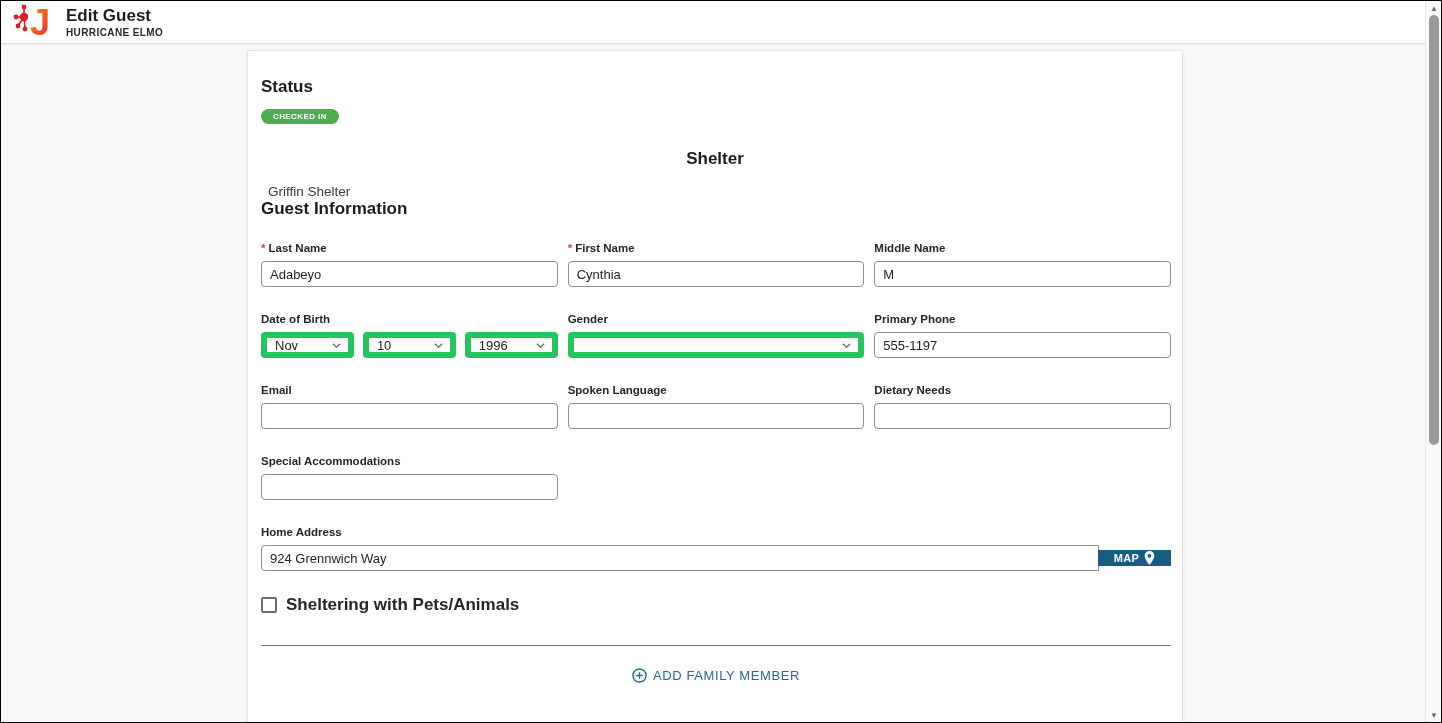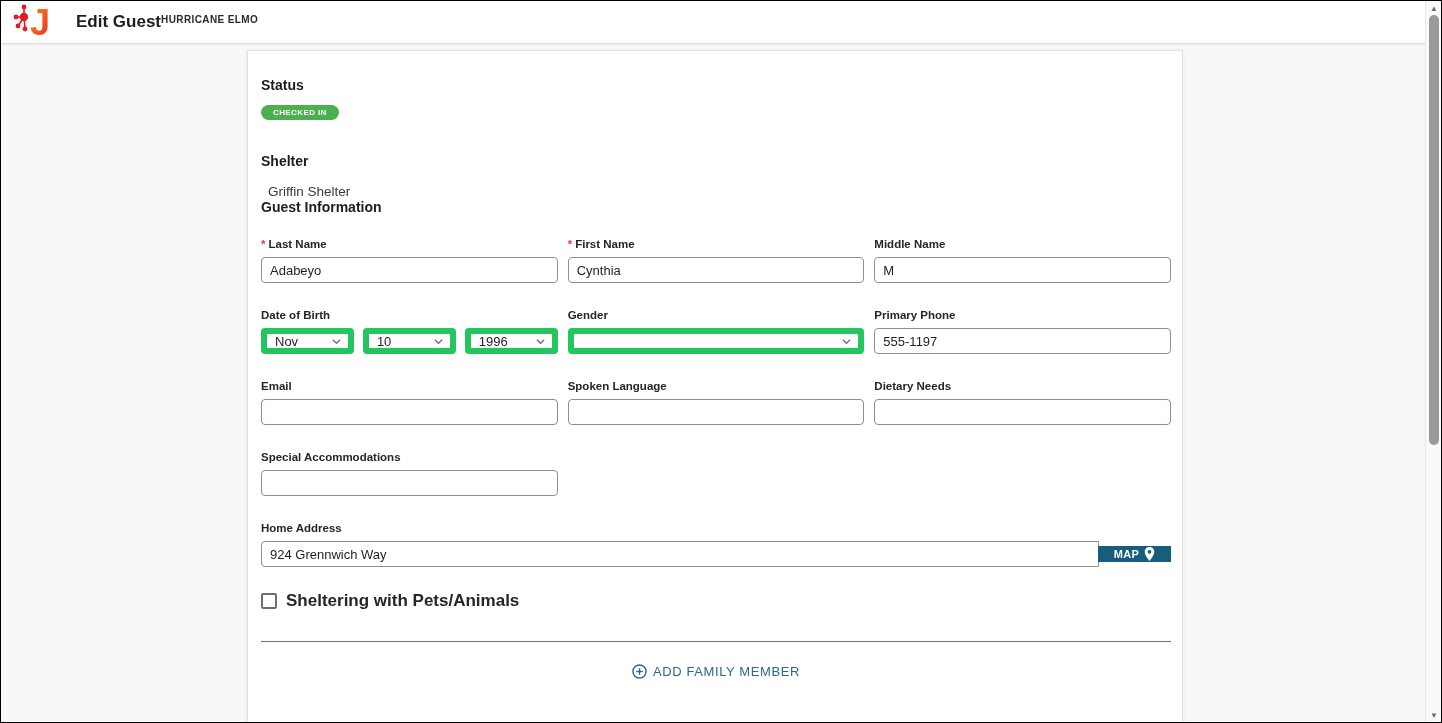--- a/index.html
+++ b/index.html
@@ -13,21 +13,21 @@
   .frame { position:absolute; inset:0; border:1px solid #000; pointer-events:none; z-index:1000; }
 
   
   .header {
     position:absolute; top:0; left:0; right:17px; height:44px;
     background:#fff; border-bottom:1px solid #dedede;
     box-shadow:0 1px 2px rgba(0,0,0,.05);
     display:flex; align-items:center; z-index:20;
   }
   .logo { width:44px; height:40px; margin-left:12px; flex:0 0 auto; }
-  .titleblock { margin-left:20px; display:flex; flex-direction:row; }
+  .titleblock { margin-left:10px; display:flex; flex-direction:column; }
   .page-title { font-size:17px; font-weight:bold; color:#1e1e1e; line-height:19px; }
   .page-subtitle { font-size:10px; font-weight:bold; color:#2a2a2a; letter-spacing:.4px; margin-top:2px; }
 
   
   .scrollbar {
     position:absolute; top:1px; right:1px; width:16px; height:721px;
     background:#fafafa; border-left:1px solid #e8e8e8; z-index:30;
   }
   .scroll-arrow { position:absolute; left:0; width:16px; height:14px; display:flex; align-items:center; justify-content:center; color:#6d6d6d; font-size:8px; }
   .scroll-arrow.up { top:0; }
@@ -35,23 +35,23 @@
   .scroll-thumb { position:absolute; top:14px; left:3px; width:10px; height:430px; background:#9a9a9a; border-radius:6px; }
 
   
   .card {
     position:absolute; left:247px; top:50px; width:936px; height:690px;
     background:#fff; border:1px solid #e2e2e2;
     box-shadow:0 1px 4px rgba(0,0,0,.07);
     padding:0 13px;
   }
 
-  h2.section-heading { font-size:14px; font-weight:bold; color:#1c1c1c; }
+  h2.section-heading { font-size:17px; font-weight:bold; color:#1c1c1c; }
   .h-status { margin-top:26px; }
-  .h-shelter { margin-top:33px; }
+  .h-shelter { margin-top:25px;text-align:center; }
   .h-guest { }
 
   .badge {
     display:inline-block; margin-top:12px;
     background:#4caf50; color:#fff;
     font-size:8px; font-weight:bold; letter-spacing:.4px;
     padding:4px 12px 3px; border-radius:9px; line-height:8px;
   }
   .shelter-name { margin-top:15px; padding-left:7px; font-size:13.5px; color:#3a3a3a; }
 

